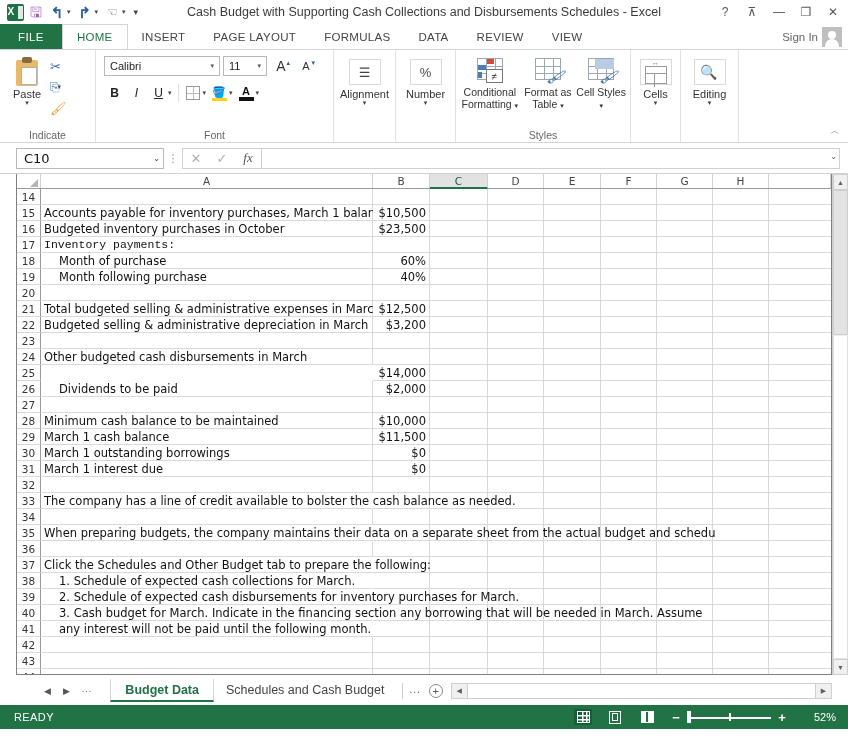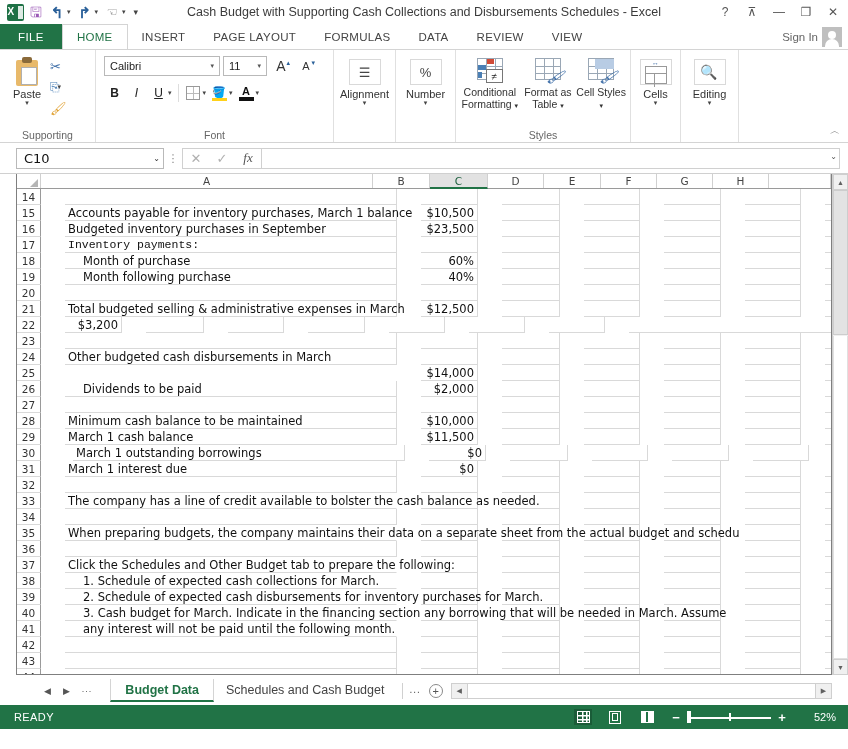--- a/index.html
+++ b/index.html
@@ -419,21 +419,20 @@
     background: #e2e2e2;
     border-bottom: 2px solid #217346;
     margin-bottom: -1px;
     color: #1b5e3c;
   }
   .rows { flex: 1; display: flex; flex-direction: column; overflow: hidden; }
   .row {
     display: flex;
     height: 16px;
     flex-shrink: 0;
-    gap: 24px;
   }
   .rh {
     width: 24px;
     border-right: 1px solid #9a9a9a;
     border-bottom: 1px solid #d9d9d9;
     font-size: 10.5px;
     color: #333;
     display: flex; align-items: center; justify-content: center;
     font-family: "DejaVu Sans", sans-serif;
     background: #fff;
@@ -638,21 +637,21 @@
         </div>
         <div class="paste-label">Paste</div>
         <div class="caret-dn">▾</div>
       </div>
       <div class="clip-side">
         <div class="mini-ico scissors">✂</div>
         <div class="mini-ico copy">⎘<span class="caret-sm">▾</span></div>
         <div class="mini-ico brush">🖌</div>
       </div>
     </div>
-    <div class="rgroup-label">Supporting</div>
+    <div class="rgroup-label">Indicate</div>
   </div>
 
   <div class="rgroup g-font">
     <div class="rgroup-body" style="flex-direction:column; align-items:flex-start; padding-left:8px;">
       <div class="font-row1">
         <div class="combo font-name">
           <span class="cv">Calibri</span>
           <span class="cc">▾</span>
         </div>
         <div class="combo font-size">
@@ -839,21 +838,21 @@
           <div class="cell" style="width: 58px; flex-shrink: 0;"></div>
           <div class="cell" style="width: 56px; flex-shrink: 0;"></div>
           <div class="cell" style="width: 57px; flex-shrink: 0;"></div>
           <div class="cell" style="width: 56px; flex-shrink: 0;"></div>
           <div class="cell" style="width: 56px; flex-shrink: 0;"></div>
           <div class="cell" style="width: 56px; flex-shrink: 0;"></div>
           <div class="filler"></div>
         </div>
         <div class="row">
           <div class="rh">16</div>
-          <div class="cell" style="width: 332px; flex-shrink: 0;">Budgeted inventory purchases in September</div>
+          <div class="cell" style="width: 332px; flex-shrink: 0;">Budgeted inventory purchases in October</div>
           <div class="cell b" style="width: 57px; flex-shrink: 0;">$23,500</div>
           <div class="cell" style="width: 58px; flex-shrink: 0;"></div>
           <div class="cell" style="width: 56px; flex-shrink: 0;"></div>
           <div class="cell" style="width: 57px; flex-shrink: 0;"></div>
           <div class="cell" style="width: 56px; flex-shrink: 0;"></div>
           <div class="cell" style="width: 56px; flex-shrink: 0;"></div>
           <div class="cell" style="width: 56px; flex-shrink: 0;"></div>
           <div class="filler"></div>
         </div>
         <div class="row">
@@ -911,20 +910,21 @@
           <div class="cell" style="width: 58px; flex-shrink: 0;"></div>
           <div class="cell" style="width: 56px; flex-shrink: 0;"></div>
           <div class="cell" style="width: 57px; flex-shrink: 0;"></div>
           <div class="cell" style="width: 56px; flex-shrink: 0;"></div>
           <div class="cell" style="width: 56px; flex-shrink: 0;"></div>
           <div class="cell" style="width: 56px; flex-shrink: 0;"></div>
           <div class="filler"></div>
         </div>
         <div class="row">
           <div class="rh">22</div>
+          <div class="cell" style="width: 332px; flex-shrink: 0;">Budgeted selling &amp; administrative depreciation in March</div>
           <div class="cell b" style="width: 57px; flex-shrink: 0;">$3,200</div>
           <div class="cell" style="width: 58px; flex-shrink: 0;"></div>
           <div class="cell" style="width: 56px; flex-shrink: 0;"></div>
           <div class="cell" style="width: 57px; flex-shrink: 0;"></div>
           <div class="cell" style="width: 56px; flex-shrink: 0;"></div>
           <div class="cell" style="width: 56px; flex-shrink: 0;"></div>
           <div class="cell" style="width: 56px; flex-shrink: 0;"></div>
           <div class="filler"></div>
         </div>
         <div class="row">
@@ -1006,21 +1006,21 @@
           <div class="cell" style="width: 58px; flex-shrink: 0;"></div>
           <div class="cell" style="width: 56px; flex-shrink: 0;"></div>
           <div class="cell" style="width: 57px; flex-shrink: 0;"></div>
           <div class="cell" style="width: 56px; flex-shrink: 0;"></div>
           <div class="cell" style="width: 56px; flex-shrink: 0;"></div>
           <div class="cell" style="width: 56px; flex-shrink: 0;"></div>
           <div class="filler"></div>
         </div>
         <div class="row">
           <div class="rh">30</div>
-          <div class="cell" style="width: 332px; flex-shrink: 0; margin-left: 8px;">March 1 outstanding borrowings</div>
+          <div class="cell" style="width: 332px; flex-shrink: 0;">March 1 outstanding borrowings</div>
           <div class="cell b" style="width: 57px; flex-shrink: 0;">$0</div>
           <div class="cell" style="width: 58px; flex-shrink: 0;"></div>
           <div class="cell" style="width: 56px; flex-shrink: 0;"></div>
           <div class="cell" style="width: 57px; flex-shrink: 0;"></div>
           <div class="cell" style="width: 56px; flex-shrink: 0;"></div>
           <div class="cell" style="width: 56px; flex-shrink: 0;"></div>
           <div class="cell" style="width: 56px; flex-shrink: 0;"></div>
           <div class="filler"></div>
         </div>
         <div class="row">

